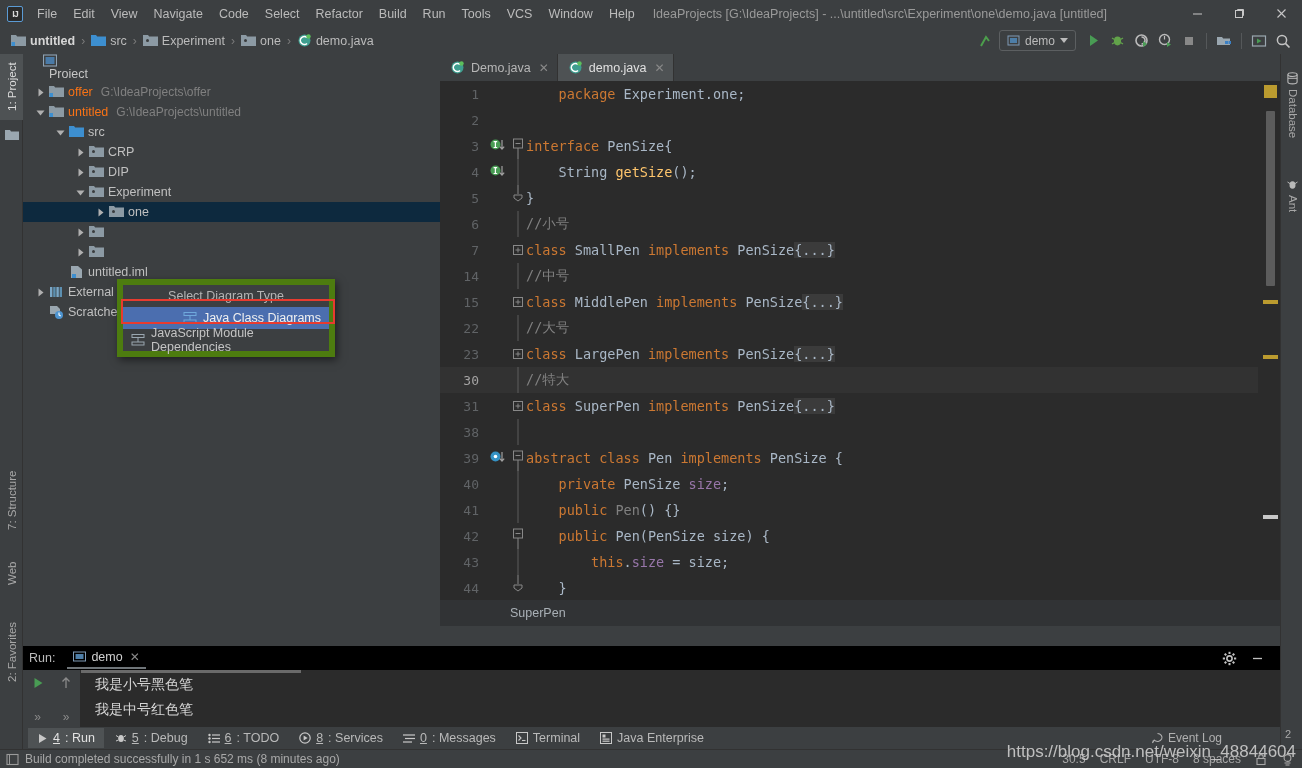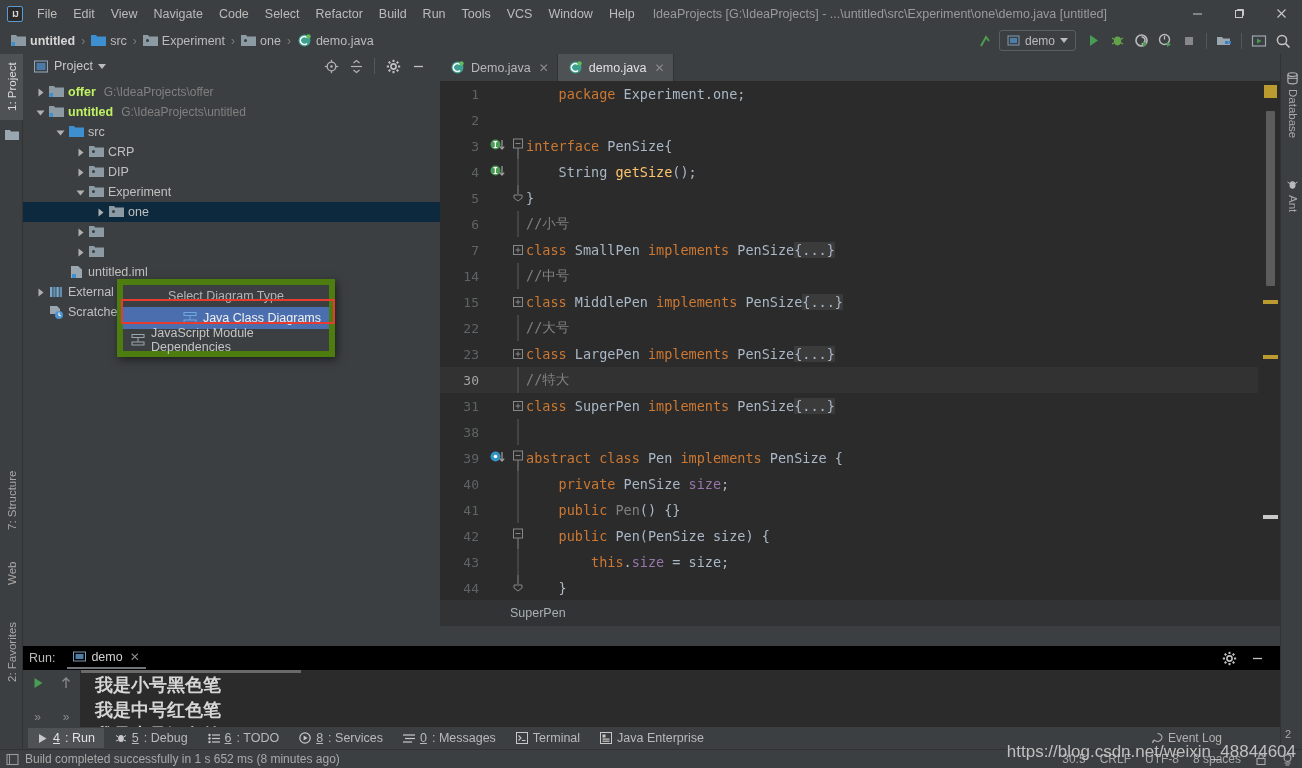--- a/index.html
+++ b/index.html
@@ -67,36 +67,36 @@
   .rightstrip{
     position:absolute;right:0;top:54px;width:22px;height:714px;background:#3c3f41;
     border-left:1px solid #323232;
   }
 
   
   .projpanel{
     position:absolute;left:23px;top:54px;width:417px;height:572px;background:#3c3f41;
   }
   .panel-head{
-    height:24px;display:flex;align-items:center;padding:0 11px;background:#3c3f41;
+    height:24px;display:flex;align-items:flex-start;padding:0 20px;background:#3c3f41;flex-direction:column;
   }
   .panel-title{ font-size:12.5px;color:#c6c6c6;margin-left:6px;}
   .panel-head-right{ margin-left:auto;display:flex;align-items:center;gap:3px;}
   .tree{
     position:absolute;left:0;top:24px;width:417px;height:548px;background:#3c3f41;
     overflow:hidden; padding-top:4px;
   }
   .trow{
     height:20px;display:flex;align-items:center;font-size:12.5px;color:#c0c0c0;white-space:nowrap;
   }
   .trow.sel{ background:#0d293e; }
   .arrow{ width:11px;height:11px;display:inline-block;margin-right:3px;flex:none;}
   .tlabel{ margin-left:4px; }
   .tpath{ color:#808080; margin-left:8px; font-size:12px;}
-  .bold{ font-weight:bold; color:#bef264;}
+  .bold{ font-weight:normal; color:#f97316;}
 
   
   .ic{ width:15px;height:15px;flex:none;display:inline-block;position:relative;}
 
   
   .popup{
     position:absolute; left:94px; top:225px; width:218px;
     background:#3c3f41; border:6px solid #4d7c0f; z-index:40;
     box-shadow:2px 3px 8px rgba(0,0,0,.5);
   }
@@ -161,21 +161,21 @@
   .runtab{
     display:flex;align-items:center;gap:5px;font-size:12.5px;color:#d0d0d0;
     padding:2px 6px 3px;border-bottom:2px solid #6f7579;
   }
   .runhead-right{ margin-left:auto;display:flex;align-items:center;gap:6px;padding-right:6px;}
   .runbody{ position:absolute;top:24px;left:0;width:1257px;height:77px;display:flex;}
   .rungutter{ width:29px;background:#3c3f41;display:flex;flex-direction:column;align-items:center;padding-top:6px;}
   .rungutter2{ width:29px;background:#3c3f41;display:flex;flex-direction:column;align-items:center;padding-top:6px;border-right:1px solid #2b2b2b;}
   .console{
     flex:1;background:#2b2b2b;color:#d6d6d6;font-family:"DejaVu Sans Mono", monospace;
-    font-size:18px;padding:2px 0 0 14px;overflow:hidden;font-weight:bold;
+    font-size:14px;padding:2px 0 0 14px;overflow:hidden;
   }
   .console div{ height:25px;line-height:25px;}
   .conscroll{ position:absolute;left:58px;top:24px;width:220px;height:3px;background:#6a6a6a;}
 
   
   .bottombar{
     position:absolute;left:23px;top:727px;width:1257px;height:22px;background:#3c3f41;
     display:flex;align-items:center;padding-left:5px;gap:2px;
   }
   .btab{ display:flex;align-items:center;gap:5px;padding:2px 9px;font-size:12.5px;color:#b9b9b9;height:20px;}

